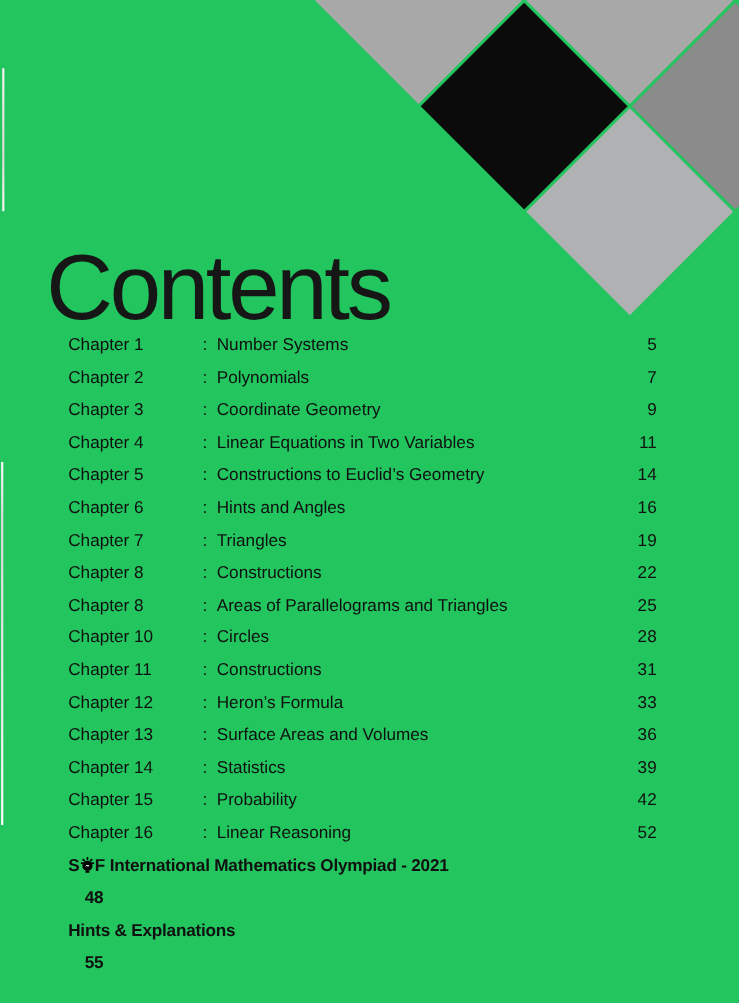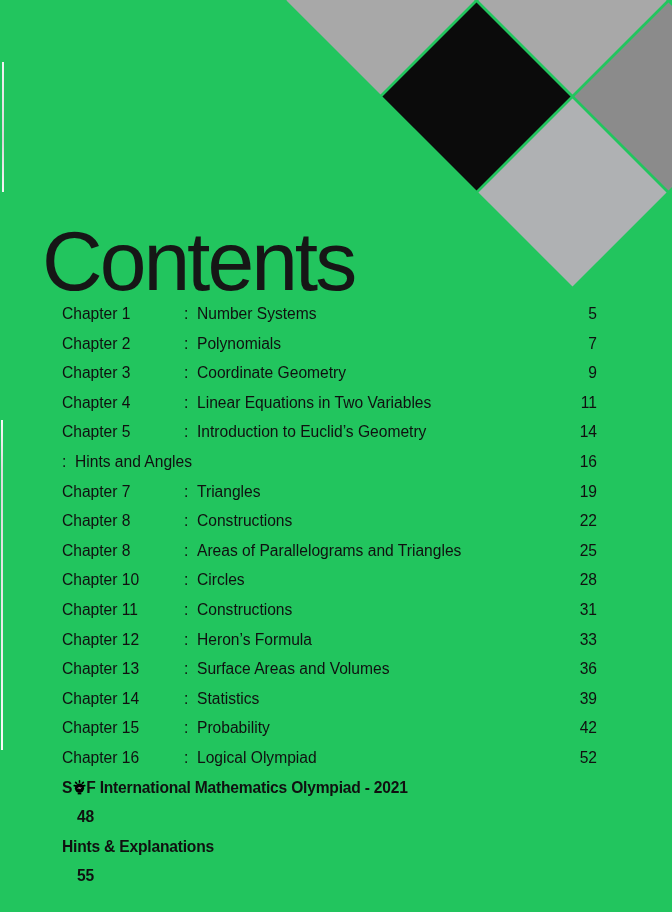--- a/index.html
+++ b/index.html
@@ -116,24 +116,25 @@
     </div>
     <div class="row">
       <span class="num">Chapter 4</span>
         <span class="colon">:</span>
         <span class="ttl">Linear Equations in Two Variables</span>
         <span class="pg">11</span>
     </div>
     <div class="row">
       <span class="num">Chapter 5</span>
         <span class="colon">:</span>
-        <span class="ttl">Introduction to Euclid’s Geometry</span>
+        <span class="ttl">Constructions to Euclid’s Geometry</span>
         <span class="pg">14</span>
     </div>
     <div class="row">
+      <span class="num">Chapter 6</span>
         <span class="colon">:</span>
         <span class="ttl">Hints and Angles</span>
         <span class="pg">16</span>
     </div>
     <div class="row">
       <span class="num">Chapter 7</span>
         <span class="colon">:</span>
         <span class="ttl">Triangles</span>
         <span class="pg">19</span>
     </div>
@@ -181,21 +182,21 @@
     </div>
     <div class="row">
       <span class="num">Chapter 15</span>
         <span class="colon">:</span>
         <span class="ttl">Probability</span>
         <span class="pg">42</span>
     </div>
     <div class="row">
       <span class="num">Chapter 16</span>
         <span class="colon">:</span>
-        <span class="ttl">Logical Olympiad</span>
+        <span class="ttl">Linear Reasoning</span>
         <span class="pg">52</span>
     </div>
 
     <div class="row bold">
       <span class="lbl"><span>S</span><svg class="bulb" width="13" height="15" viewBox="0 0 13 15">
             <g stroke="#000" stroke-width="1.6" stroke-linecap="round">
               <line x1="6.5" y1="0.8" x2="6.5" y2="2.2"></line>
               <line x1="2.6" y1="2.4" x2="3.6" y2="3.4"></line>
               <line x1="10.4" y1="2.4" x2="9.4" y2="3.4"></line>
               <line x1="1.2" y1="5.6" x2="2.6" y2="5.9"></line>

